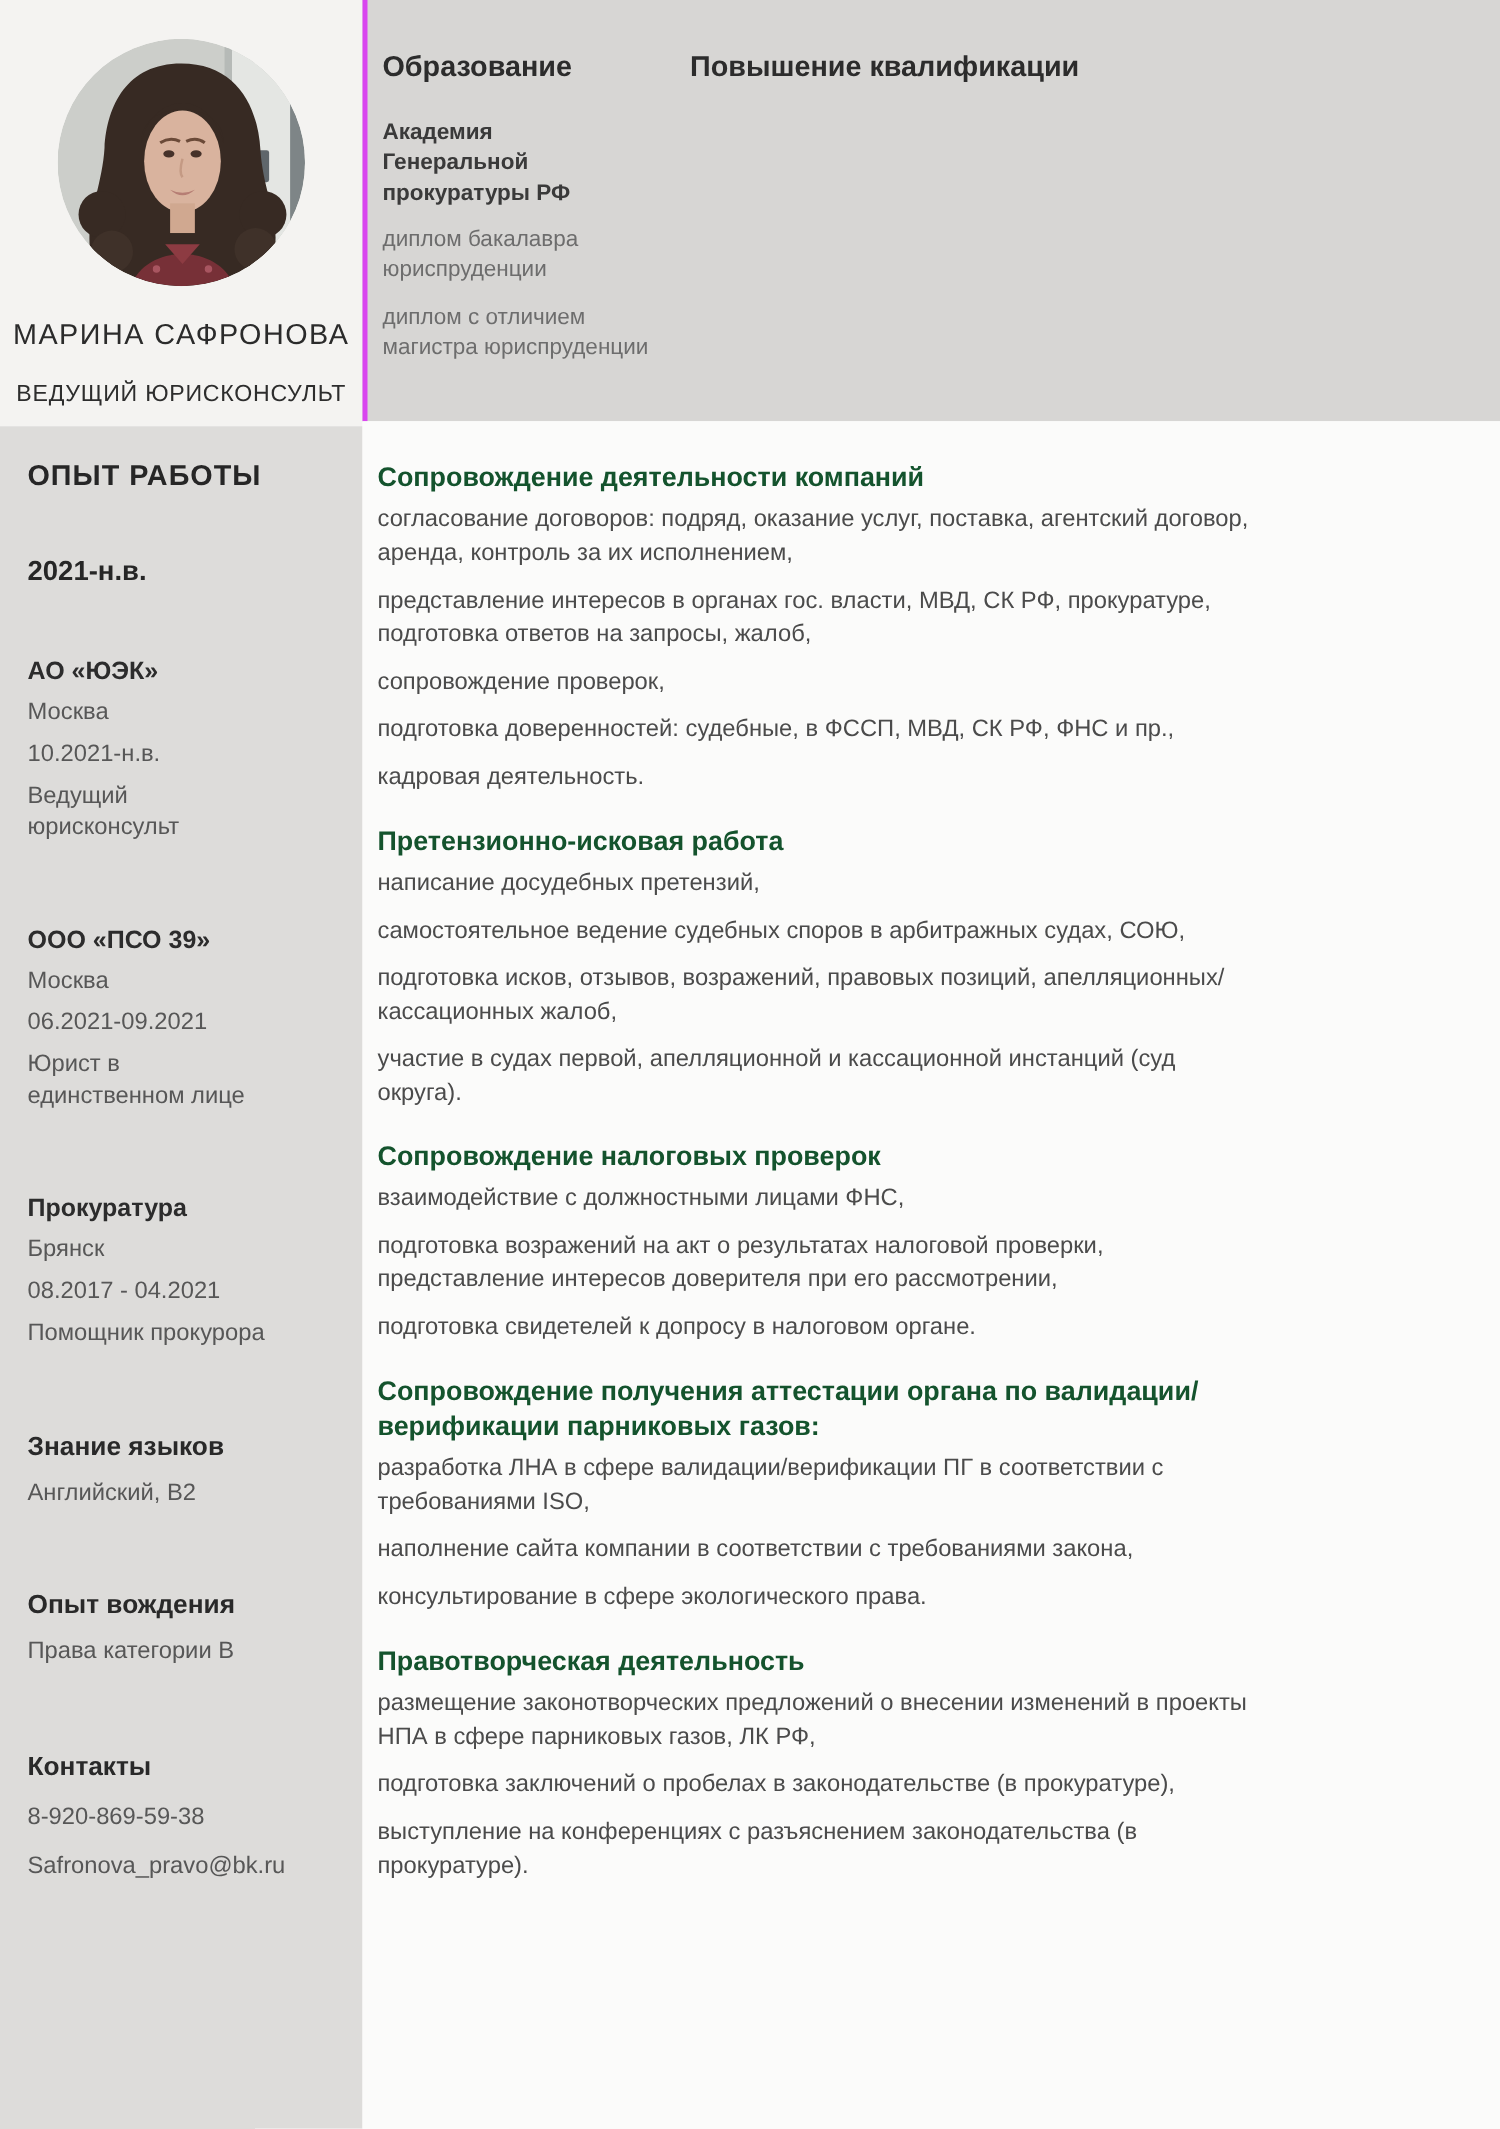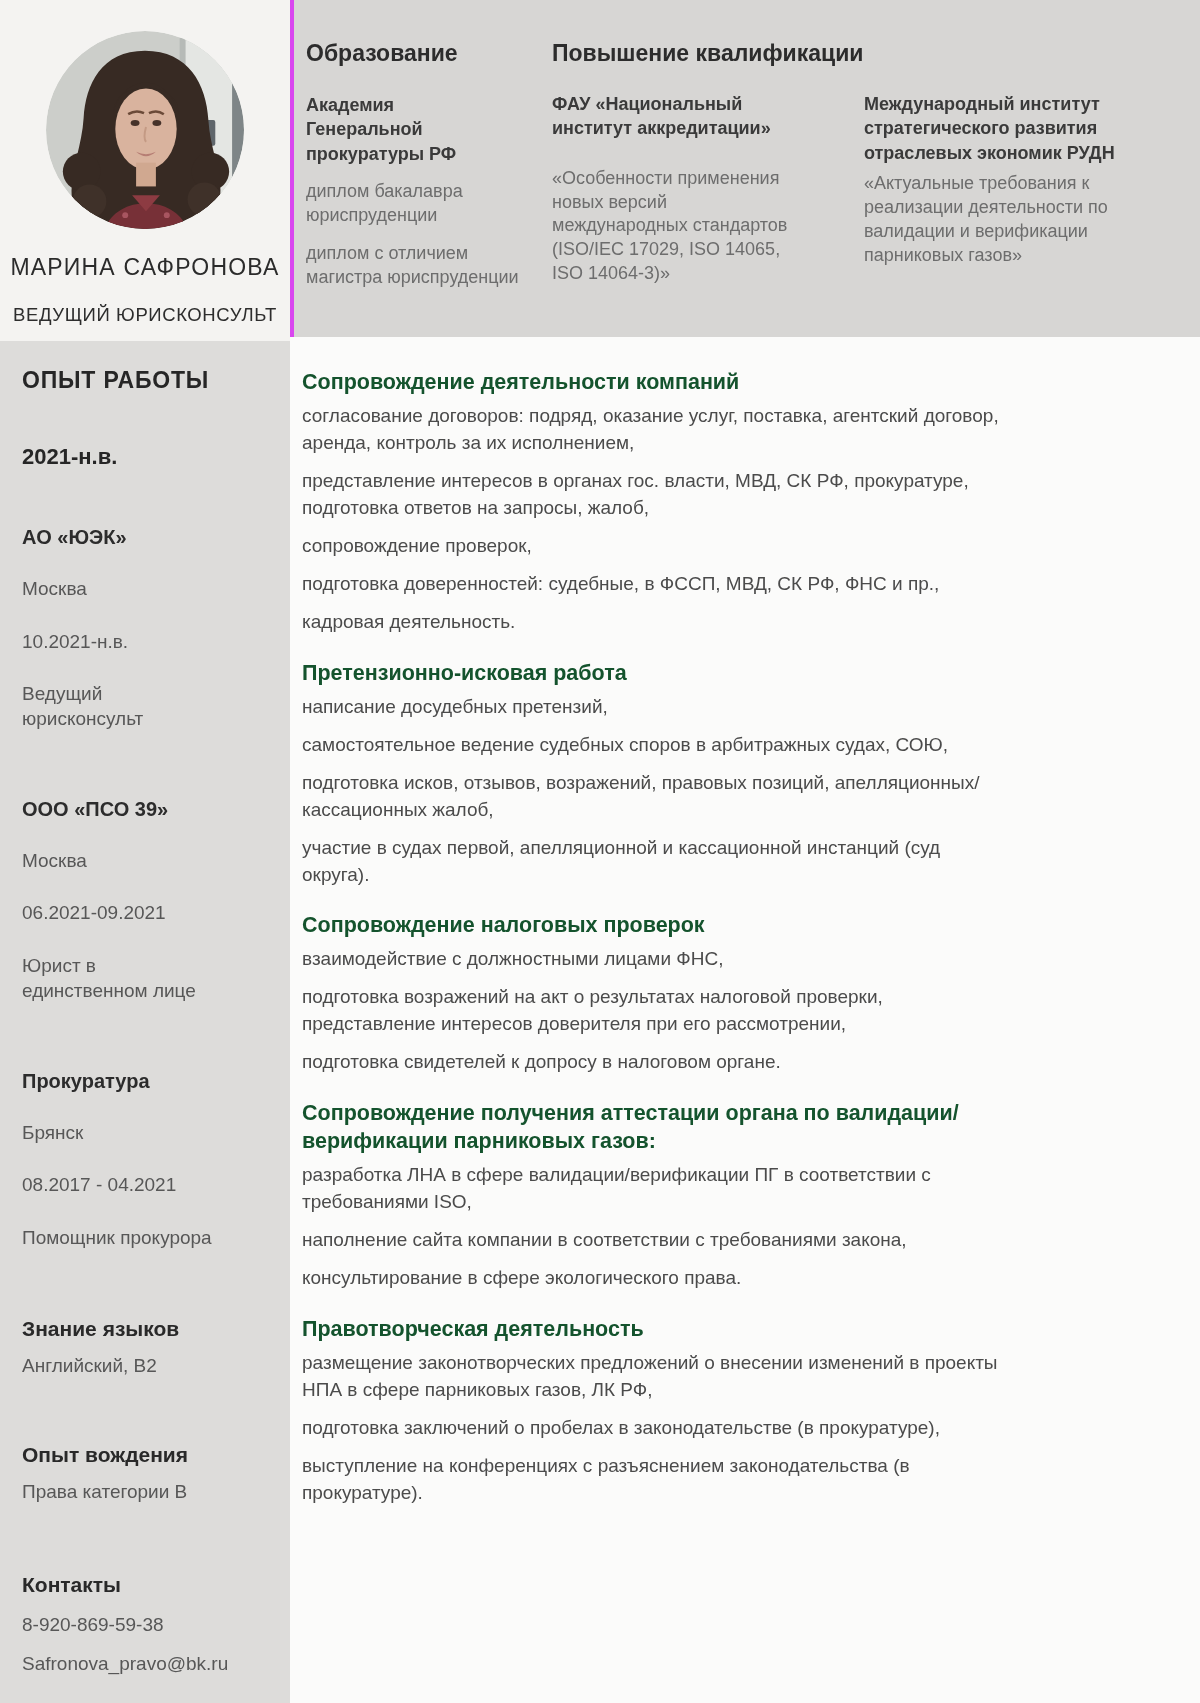--- a/index.html
+++ b/index.html
@@ -44,21 +44,21 @@
   
   .sidebar {
     position:absolute; left:0; top:341px; width:290px; height:1362px;
     background:#dddcda; padding:26px 18px 0 22px;
   }
   .exp-heading { font-size:23px; font-weight:600; letter-spacing:0.8px; color:#262626; }
   .total-period { margin-top:50px; font-size:22px; font-weight:600; color:#262626; }
   .job { margin-top:56px; }
   .job + .job { margin-top:66px; }
   .job-company { font-size:20px; font-weight:700; color:#2c2c2c; }
-  .job-line { margin-top:28px; font-size:19px; color:#575757; line-height:1.3; }
+  .job-line { margin-top:9px; font-size:19px; color:#575757; line-height:1.3; }
   .job-position { width:190px; }
   .side-group { margin-top:66px; }
   .side-heading { font-size:21px; font-weight:600; color:#292929; }
   .side-value { margin-top:14px; font-size:19px; color:#575757; }
   .contacts { margin-top:70px; }
   .contact-line { margin-top:17px; font-size:19px; color:#575757; }
 
   
   .main-col {
     position:absolute; left:290px; top:337px; width:910px; height:1366px;
@@ -116,28 +116,20 @@
   </div>
 
   <div class="top-band">
     <div class="edu-col">
       <div class="band-heading">Образование</div>
       <div class="inst">Академия Генеральной прокуратуры РФ</div>
       <div class="band-text">диплом бакалавра юриспруденции</div>
       <div class="band-text">диплом с отличием магистра юриспруденции</div>
     </div>
     <div class="band-heading qual-heading">Повышение квалификации</div>
-    <div class="qual-col-1">
-      <div class="inst">ФАУ «Национальный институт аккредитации»</div>
-      <div class="band-text">«Особенности применения новых версий международных стандартов (ISO/IEC 17029, ISO 14065, ISO 14064-3)»</div>
-    </div>
-    <div class="qual-col-2">
-      <div class="inst">Международный институт стратегического развития отраслевых экономик РУДН</div>
-      <div class="band-text">«Актуальные требования к реализации деятельности по валидации и верификации парниковых газов»</div>
-    </div>
   </div>
 
   <div class="sidebar">
     <div class="exp-heading">ОПЫТ РАБОТЫ</div>
     <div class="total-period">2021-н.в.</div>
 
     <div class="job">
       <div class="job-company">АО «ЮЭК»</div>
       <div class="job-line">Москва</div>
       <div class="job-line">10.2021-н.в.</div>

